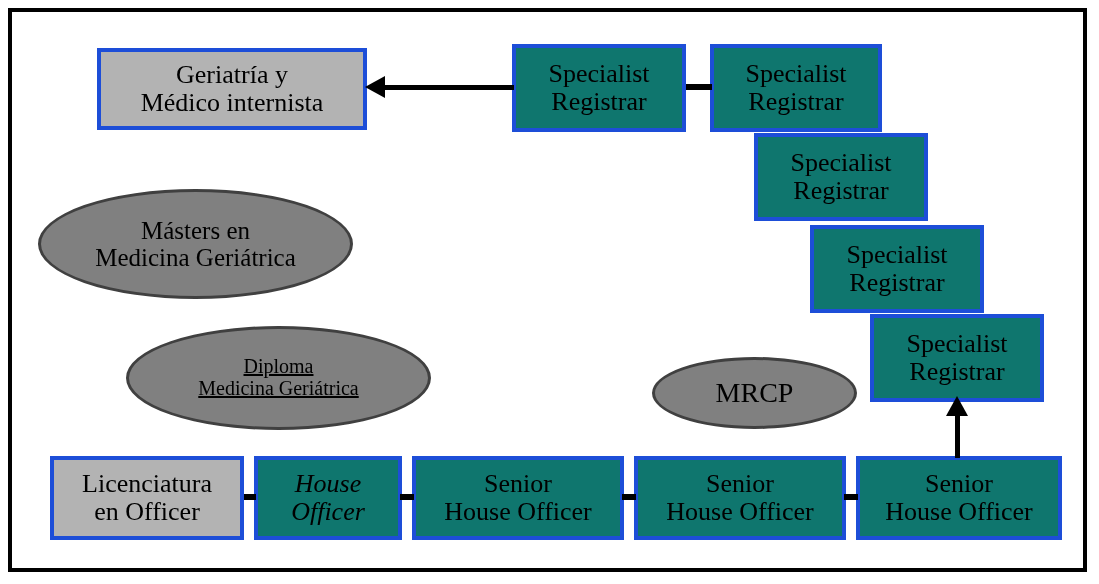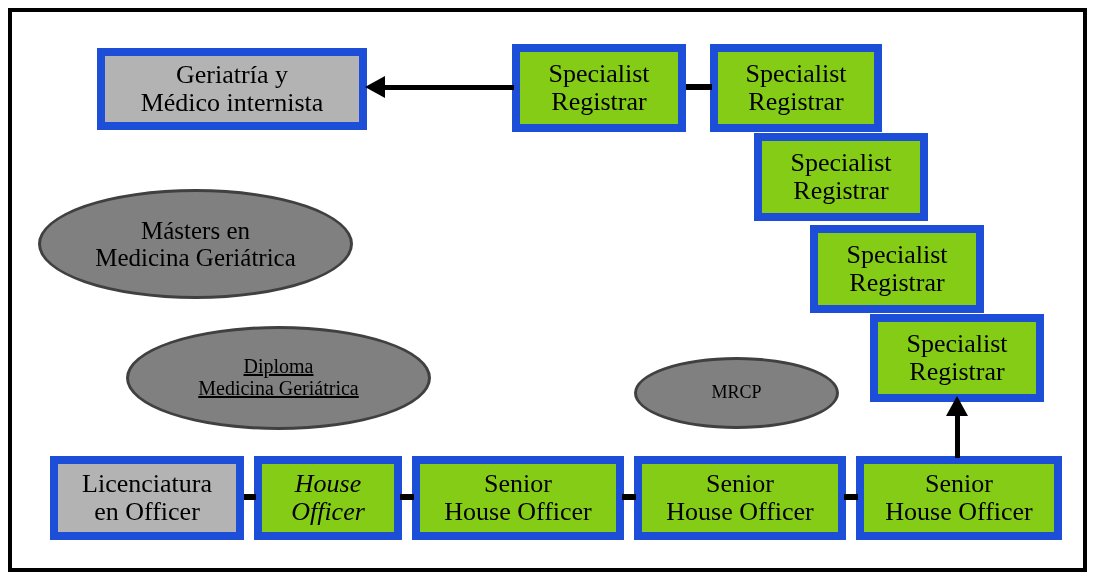--- a/index.html
+++ b/index.html
@@ -20,31 +20,31 @@
     left: 8px;
     top: 8px;
     width: 1079px;
     height: 564px;
     border: 4px solid #000000;
     box-sizing: border-box;
   }
   .node {
     position: absolute;
     box-sizing: border-box;
-    border: 8px solid #1d4ed8;
+    border: 4px solid #1d4ed8;
     display: flex;
     align-items: center;
     justify-content: center;
     text-align: center;
     line-height: 1.08;
     color: #000000;
     white-space: pre-line;
   }
   .node.box-dark  { background: #b3b3b3; }
-  .node.box-light { background: #84cc16; }
+  .node.box-light { background: #0f766e; }
   .node.ellipse {
     background: #808080;
     border-radius: 50%;
     border: 3px solid #404040;
   }
   .connector {
     position: absolute;
     background: #000000;
   }
   .arrow-line {
@@ -91,21 +91,21 @@
 
   <div class="node box-light" style="left: 870px; top: 314px; width: 174px; height: 88px; font-size: 26px;">Specialist
 Registrar</div>
 
   <div class="node ellipse" style="left: 38px; top: 189px; width: 315px; height: 110px; font-size: 25px;">Másters en
 Medicina Geriátrica</div>
 
   <div class="node ellipse" style="left: 126px; top: 326px; width: 305px; height: 104px; font-size: 20px; text-decoration: underline;">Diploma
 Medicina Geriátrica</div>
 
-  <div class="node ellipse" style="left: 634px; top: 357px; width: 205px; height: 72px; font-size: 18px;">MRCP</div>
+  <div class="node ellipse" style="left: 652px; top: 357px; width: 205px; height: 72px; font-size: 28px;">MRCP</div>
 
   <div class="node box-dark" style="left: 50px; top: 456px; width: 194px; height: 84px; font-size: 26px;">Licenciatura
 en Officer</div>
 
   <div class="node box-light" style="left: 254px; top: 456px; width: 148px; height: 84px; font-size: 26px; font-style: italic;">House
 Officer</div>
 
   <div class="node box-light" style="left: 412px; top: 456px; width: 212px; height: 84px; font-size: 26px;">Senior
 House Officer</div>
 

